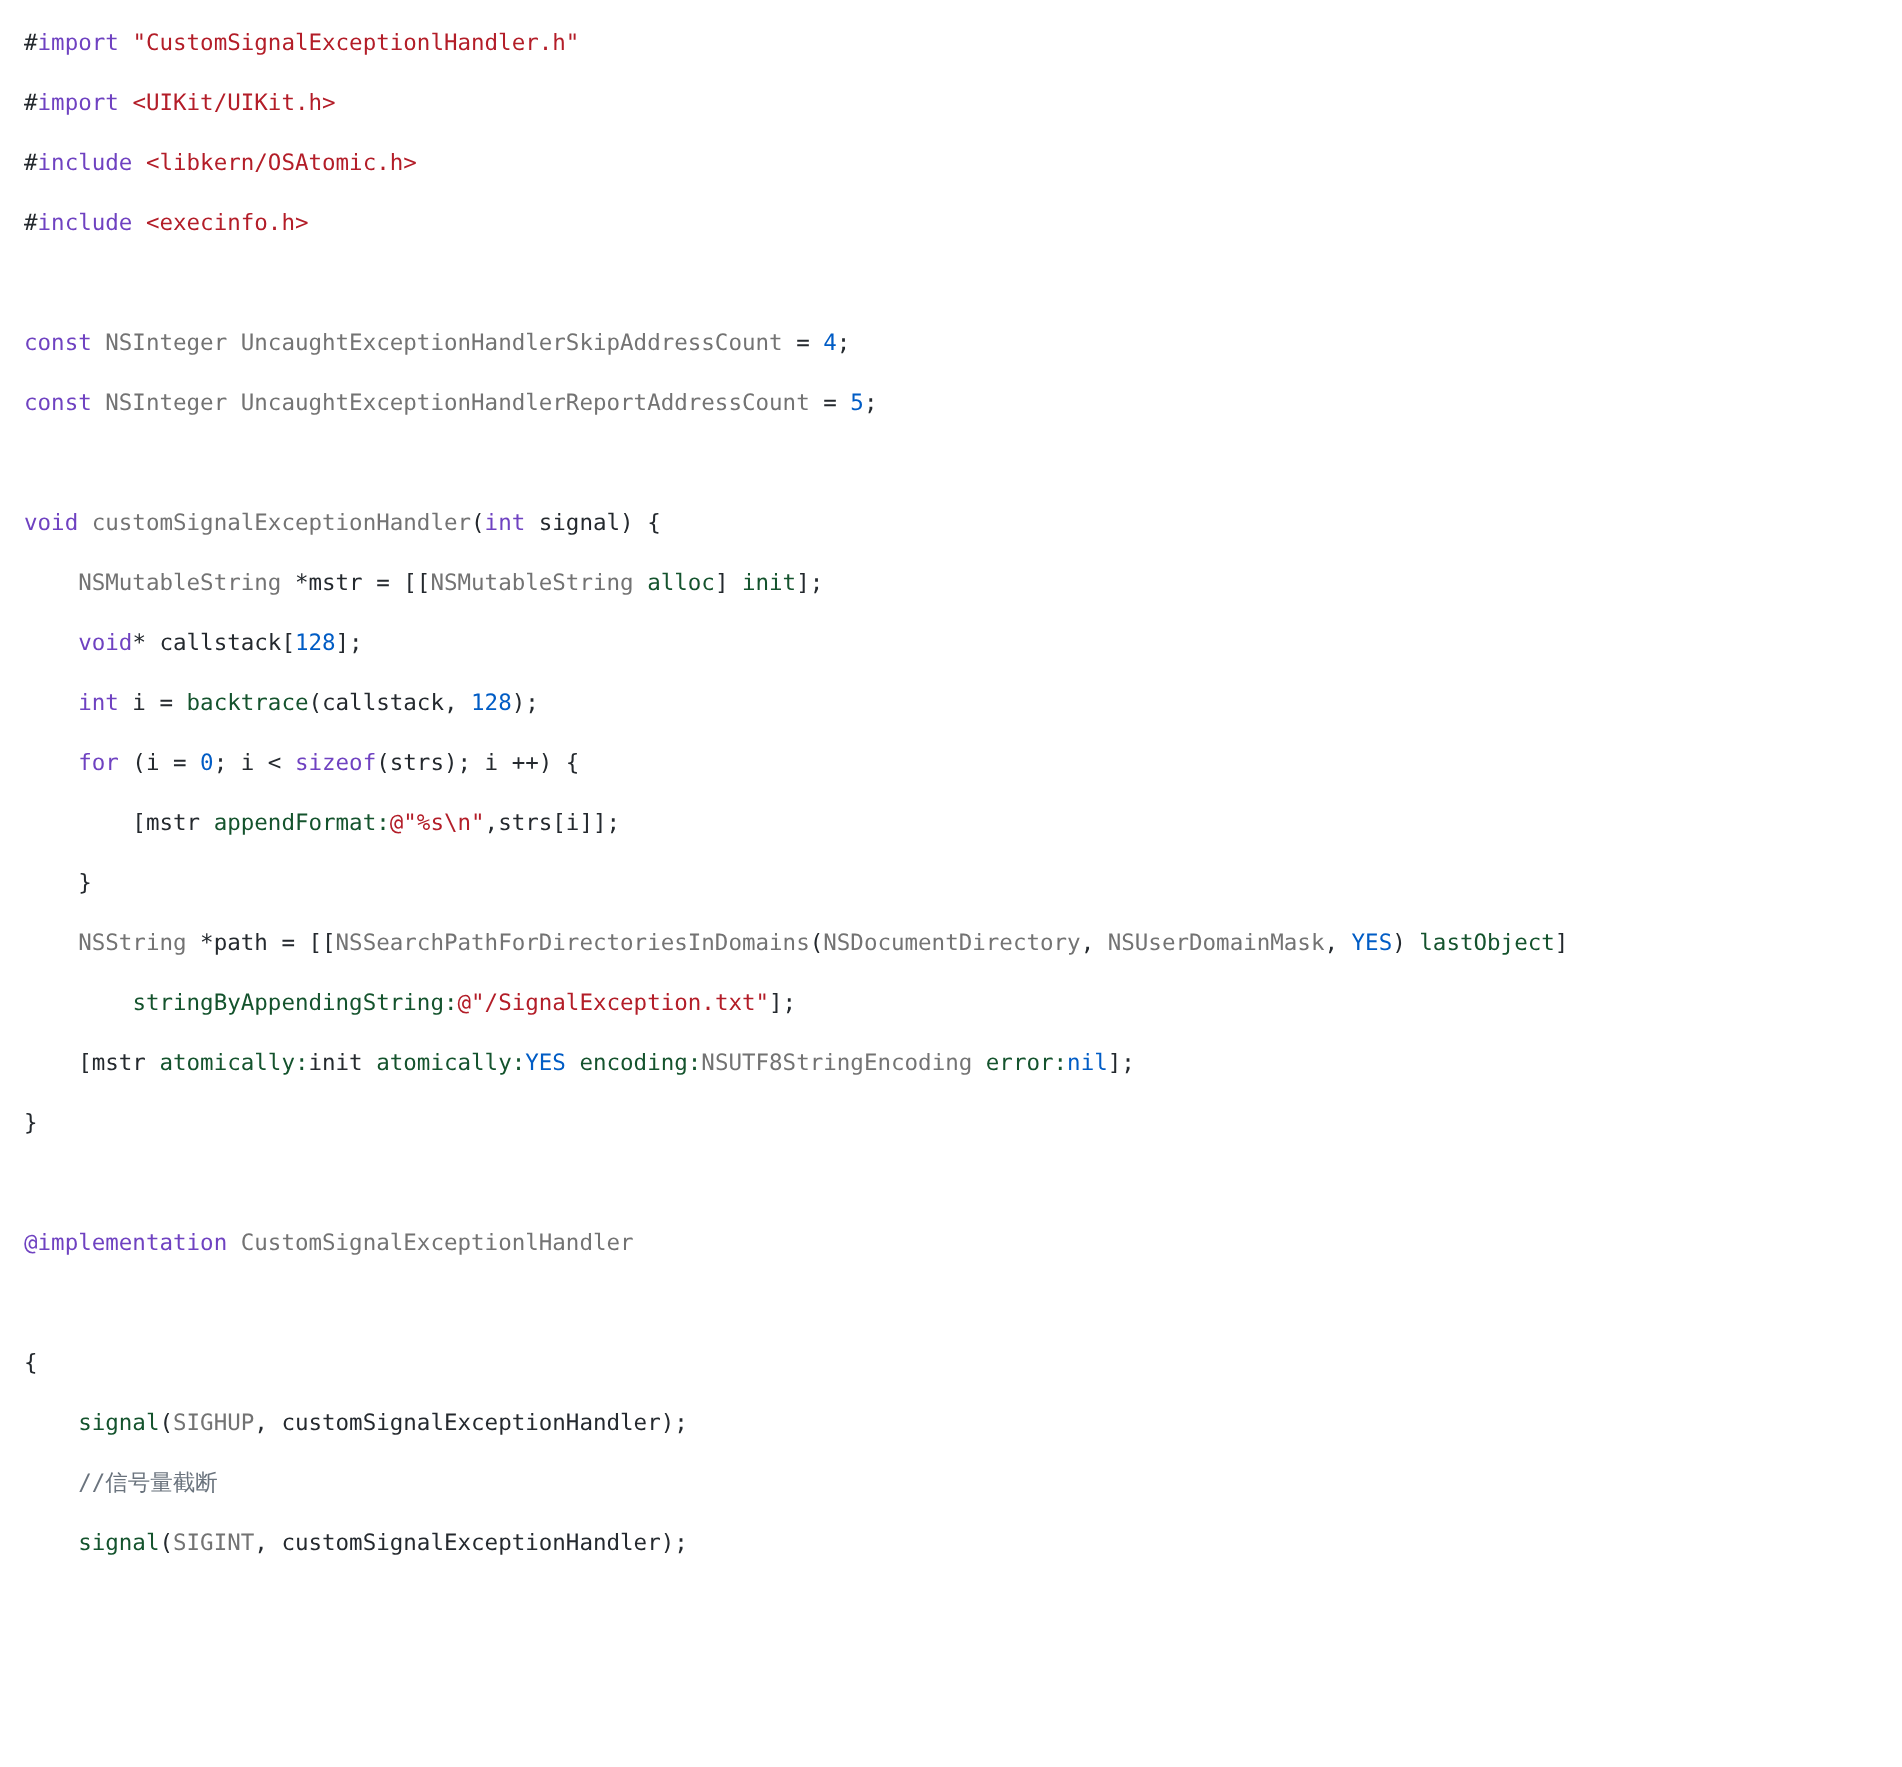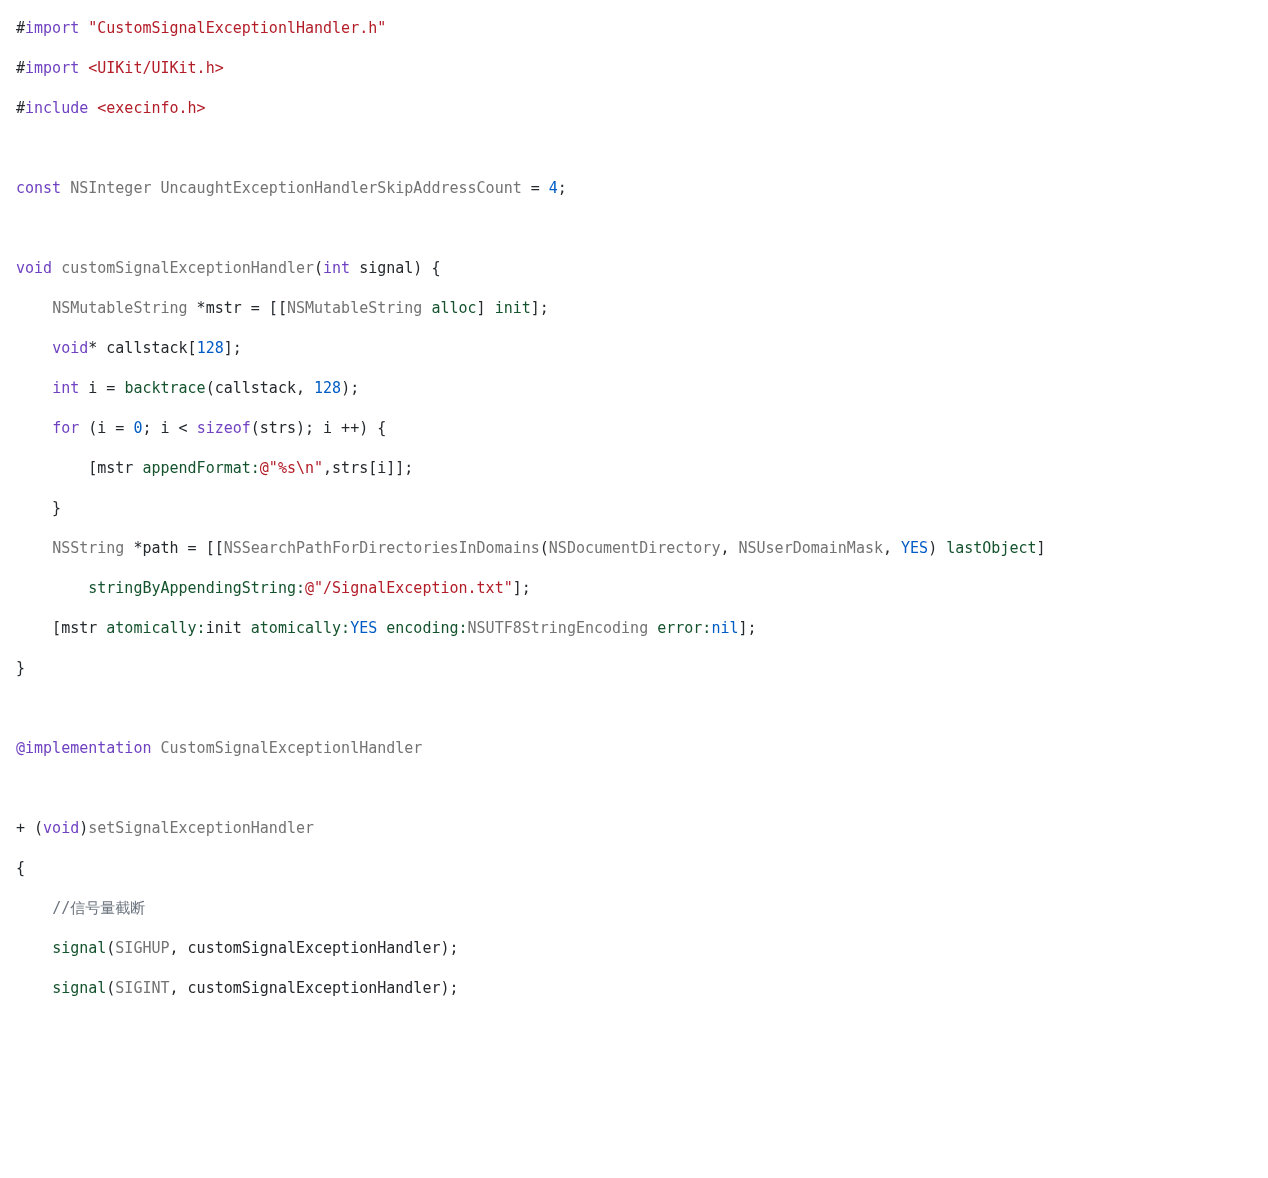--- a/index.html
+++ b/index.html
@@ -20,42 +20,43 @@
   .s{color:#b31d28;}       
   .n{color:#005cc5;}       
   .c{color:#6a737d;}       
   .pl{color:#24292e;}      
 </style>
 </head>
 <body>
 
 <div class="code" id="code-container"><span class="line"><span class="pl">#</span><span class="k">import</span><span class="pl"> </span><span class="s">"CustomSignalExceptionlHandler.h"</span></span>
 <span class="line"><span class="pl">#</span><span class="k">import</span><span class="pl"> </span><span class="s">&lt;UIKit/UIKit.h&gt;</span></span>
+<span class="line"><span class="pl">#</span><span class="k">include</span><span class="pl"> </span><span class="s">&lt;libkern/OSAtomic.h&gt;</span></span>
 <span class="line"><span class="pl">#</span><span class="k">include</span><span class="pl"> </span><span class="s">&lt;execinfo.h&gt;</span></span>
 <span class="line"><span class="pl"></span></span>
 <span class="line"><span class="k">const</span><span class="pl"> </span><span class="t">NSInteger</span><span class="pl"> </span><span class="t">UncaughtExceptionHandlerSkipAddressCount</span><span class="pl"> = </span><span class="n">4</span><span class="pl">;</span></span>
+<span class="line"><span class="k">const</span><span class="pl"> </span><span class="t">NSInteger</span><span class="pl"> </span><span class="t">UncaughtExceptionHandlerReportAddressCount</span><span class="pl"> = </span><span class="n">5</span><span class="pl">;</span></span>
 <span class="line"><span class="pl"></span></span>
 <span class="line"><span class="k">void</span><span class="pl"> </span><span class="t">customSignalExceptionHandler</span><span class="pl">(</span><span class="k">int</span><span class="pl"> signal) {</span></span>
 <span class="line"><span class="pl">    </span><span class="t">NSMutableString</span><span class="pl"> *mstr = [[</span><span class="t">NSMutableString</span><span class="pl"> </span><span class="f">alloc</span><span class="pl">] </span><span class="f">init</span><span class="pl">];</span></span>
 <span class="line"><span class="pl">    </span><span class="k">void</span><span class="pl">* callstack[</span><span class="n">128</span><span class="pl">];</span></span>
 <span class="line"><span class="pl">    </span><span class="k">int</span><span class="pl"> i = </span><span class="f">backtrace</span><span class="pl">(callstack, </span><span class="n">128</span><span class="pl">);</span></span>
 <span class="line"><span class="pl">    </span><span class="k">for</span><span class="pl"> (i = </span><span class="n">0</span><span class="pl">; i &lt; </span><span class="k">sizeof</span><span class="pl">(strs); i ++) {</span></span>
 <span class="line"><span class="pl">        [mstr </span><span class="f">appendFormat:</span><span class="s">@"%s\n"</span><span class="pl">,strs[i]];</span></span>
 <span class="line"><span class="pl">    }</span></span>
 <span class="line"><span class="pl">    </span><span class="t">NSString</span><span class="pl"> *path = [[</span><span class="t">NSSearchPathForDirectoriesInDomains</span><span class="pl">(</span><span class="t">NSDocumentDirectory</span><span class="pl">, </span><span class="t">NSUserDomainMask</span><span class="pl">, </span><span class="n">YES</span><span class="pl">) </span><span class="f">lastObject</span><span class="pl">]</span></span>
 <span class="line"><span class="pl">        </span><span class="f">stringByAppendingString:</span><span class="s">@"/SignalException.txt"</span><span class="pl">];</span></span>
 <span class="line"><span class="pl">    [mstr </span><span class="f">atomically:</span><span class="pl">init </span><span class="f">atomically:</span><span class="n">YES</span><span class="pl"> </span><span class="f">encoding:</span><span class="t">NSUTF8StringEncoding</span><span class="pl"> </span><span class="f">error:</span><span class="n">nil</span><span class="pl">];</span></span>
 <span class="line"><span class="pl">}</span></span>
 <span class="line"><span class="pl"></span></span>
 <span class="line"><span class="k">@implementation</span><span class="pl"> </span><span class="t">CustomSignalExceptionlHandler</span></span>
 <span class="line"><span class="pl"></span></span>
-<span class="line"><span class="pl">+ (</span><span class="k">void</span><span class="pl">)</span><span class="t">setSignalExceptionHandler</span></span>
 <span class="line"><span class="pl">{</span></span>
+<span class="line"><span class="pl">    </span><span class="f">signal</span><span class="pl">(</span><span class="t">SIGHUP</span><span class="pl">, customSignalExceptionHandler);</span></span>
 <span class="line"><span class="pl">    </span><span class="c">//信号量截断</span></span>
-<span class="line"><span class="pl">    </span><span class="f">signal</span><span class="pl">(</span><span class="t">SIGHUP</span><span class="pl">, customSignalExceptionHandler);</span></span>
 <span class="line"><span class="pl">    </span><span class="f">signal</span><span class="pl">(</span><span class="t">SIGINT</span><span class="pl">, customSignalExceptionHandler);</span></span>
 
 
 
 
 
 
 
 
 

